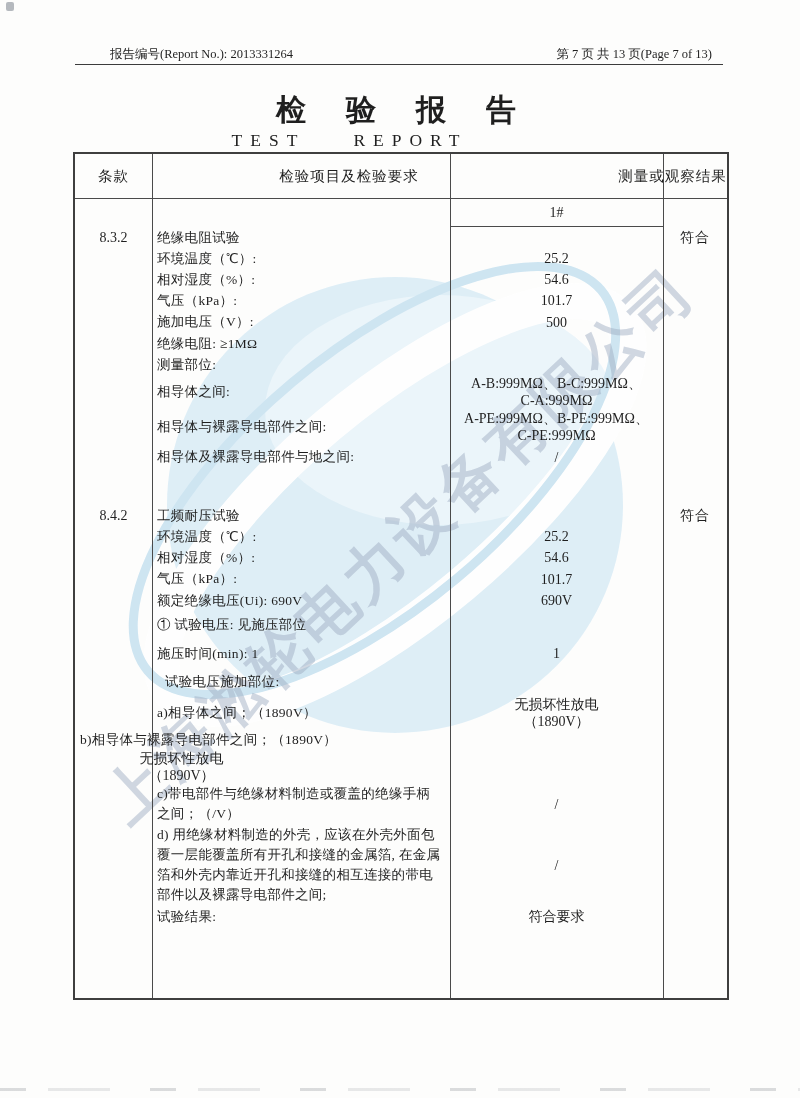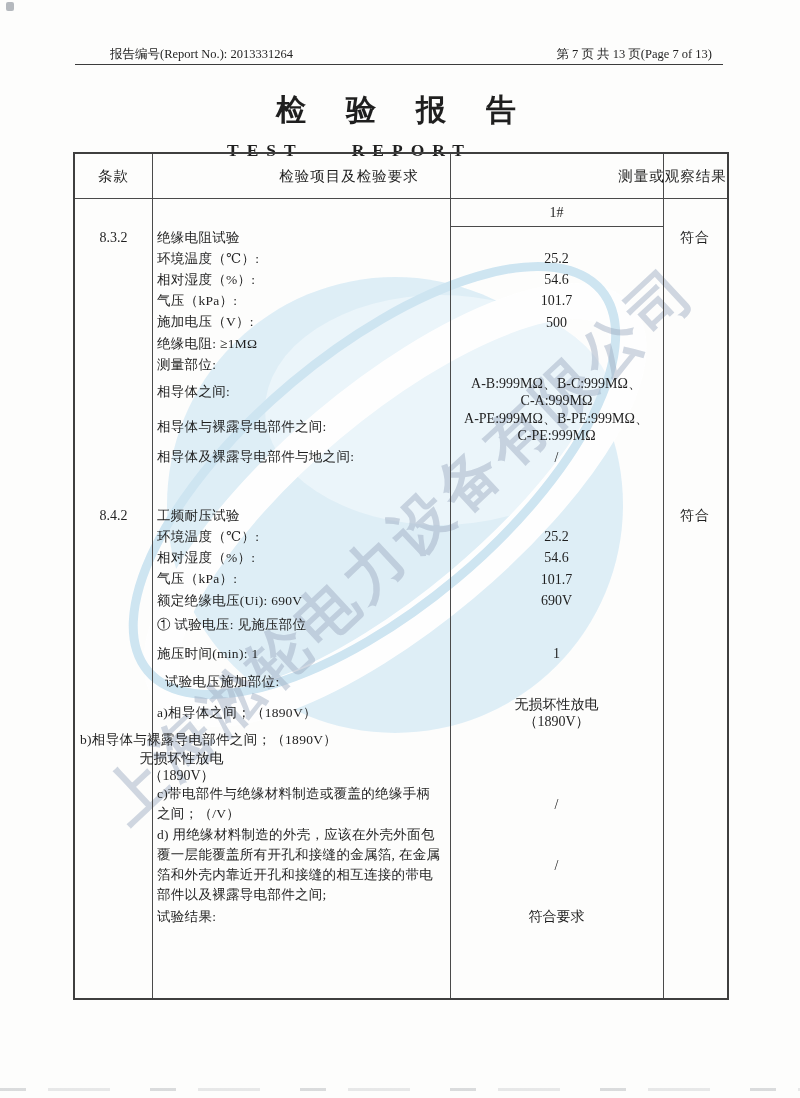--- a/index.html
+++ b/index.html
@@ -25,41 +25,41 @@
     pointer-events:none;
   }
   
   .head-left{position:absolute;left:110px;top:46px;font-size:12.5px;z-index:2;}
   .head-right{position:absolute;right:88px;top:46px;font-size:12.5px;z-index:2;}
   .head-rule{position:absolute;left:75px;top:64px;width:648px;border-top:1.6px solid #3c3c3c;z-index:2;}
   .doc-title{
     position:absolute;left:0;top:90px;width:800px;text-align:center;z-index:2;
     font-size:30px;font-weight:bold;letter-spacing:40px;padding-left:32px;box-sizing:border-box;
   }
-  .doc-subtitle{position:absolute;left:0;top:140px;width:699px;text-align:center;z-index:2;
-    font-size:17.5px;font-weight:bold;}
+  .doc-subtitle{position:absolute;left:0;top:130px;width:699px;text-align:center;z-index:2;
+    font-size:17.5px;font-weight:normal;}
   .doc-subtitle .w1{letter-spacing:8px;margin-right:48px;}
   .doc-subtitle .w2{letter-spacing:8px;}
   
   .table{
     position:absolute;left:73px;top:152px;width:656px;height:848px;z-index:2;
     border:2px solid #3f3f3f;box-sizing:border-box;
   }
   .vline{position:absolute;top:0;bottom:0;width:1.4px;background:#4a4a4a;}
   .v1{left:77px;} .v2{left:375px;} .v3{left:588px;}
   .header-row{position:relative;display:flex;height:45px;border-bottom:1.4px solid #4a4a4a;box-sizing:border-box;gap:48px;}
   .hcell{display:flex;align-items:center;justify-content:center;font-size:14.5px;letter-spacing:1px;}
   .c1{width:77px;flex:none;} .c2{width:298px;flex:none;} .c3{width:213px;flex:none;padding-left:20px;} .c4{width:64px;flex:none;}
   .tbody{position:relative;padding-top:28px;}
   .sample-line{
     position:absolute;left:375px;top:0;width:213px;height:28px;
     border-bottom:1.4px solid #4a4a4a;box-sizing:border-box;
     display:flex;align-items:center;justify-content:center;font-size:14px;
   }
-  .section{position:relative;}
+  .section{position:relative;font-family:Liberation Serif, serif;}
   .clause{position:absolute;left:0;top:0;width:77px;height:21px;line-height:21px;
     text-align:center;font-size:14px;}
   .verdict{position:absolute;left:588px;top:0;width:64px;height:21px;line-height:21px;
     text-align:center;font-size:14px;letter-spacing:1px;}
   .trow{display:flex;}
   .cell{box-sizing:border-box;}
   .cc1{width:77px;flex:none;}
   .cc2{width:298px;flex:none;padding:0 6px 0 5px;display:flex;align-items:center;
     font-size:13.5px;line-height:20px;letter-spacing:.3px;}
   .cc3{width:213px;flex:none;display:flex;align-items:center;justify-content:center;

